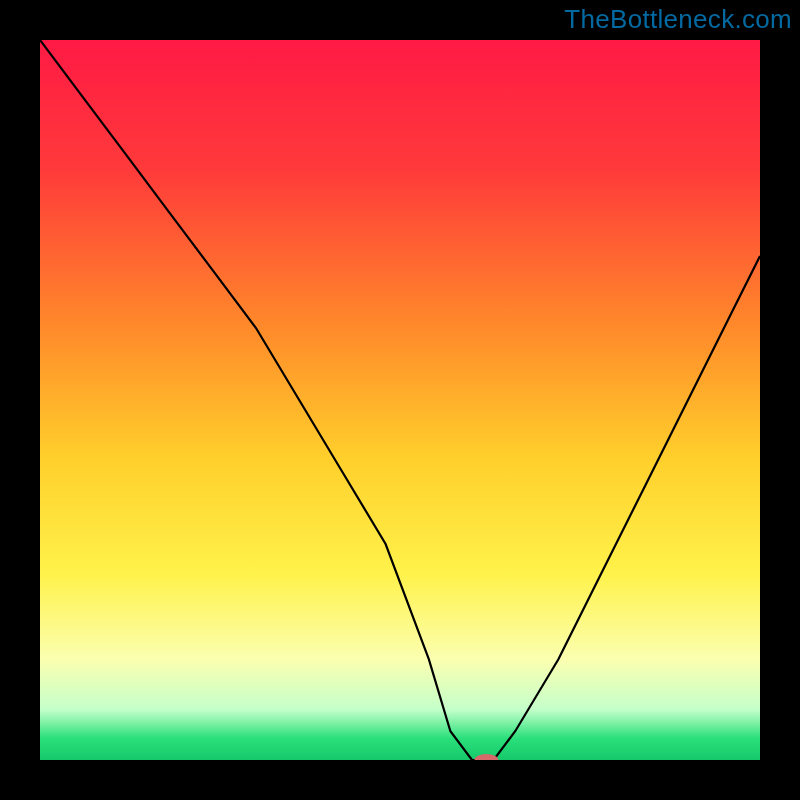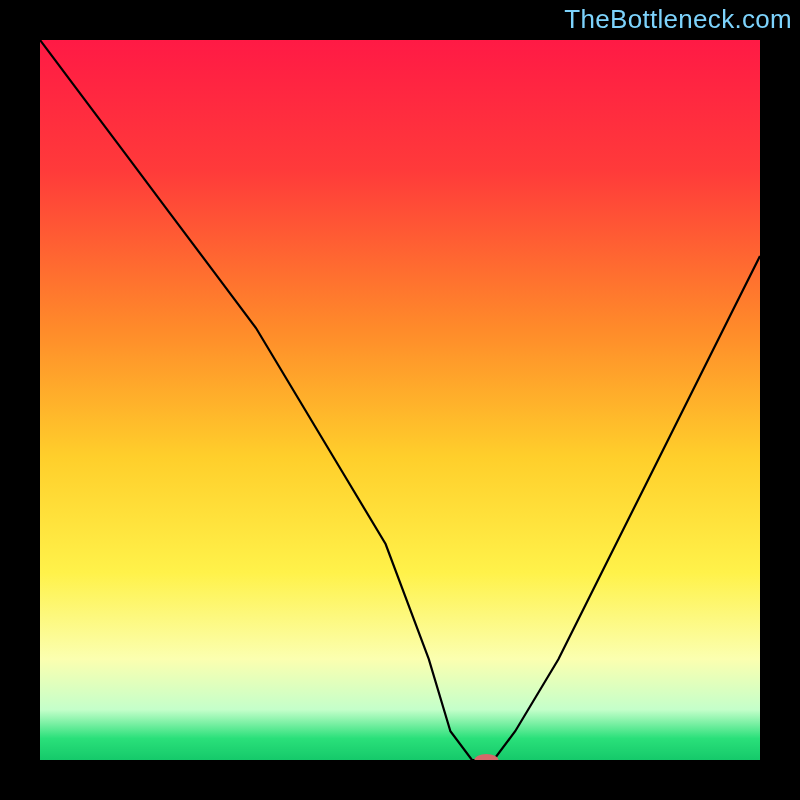--- a/index.html
+++ b/index.html
@@ -14,21 +14,21 @@
   .frame {
     position: relative;
     width: 800px;
     height: 800px;
     background: #000;
   }
   .watermark {
     position: absolute;
     top: 4px;
     right: 8px;
-    color: #7dd3fc;
+    color: #0369a1;
     font-size: 26px;
     font-weight: 500;
     letter-spacing: 0.3px;
     z-index: 5;
   }
   .plot {
     position: absolute;
     left: 40px;
     top: 40px;
     width: 720px;

